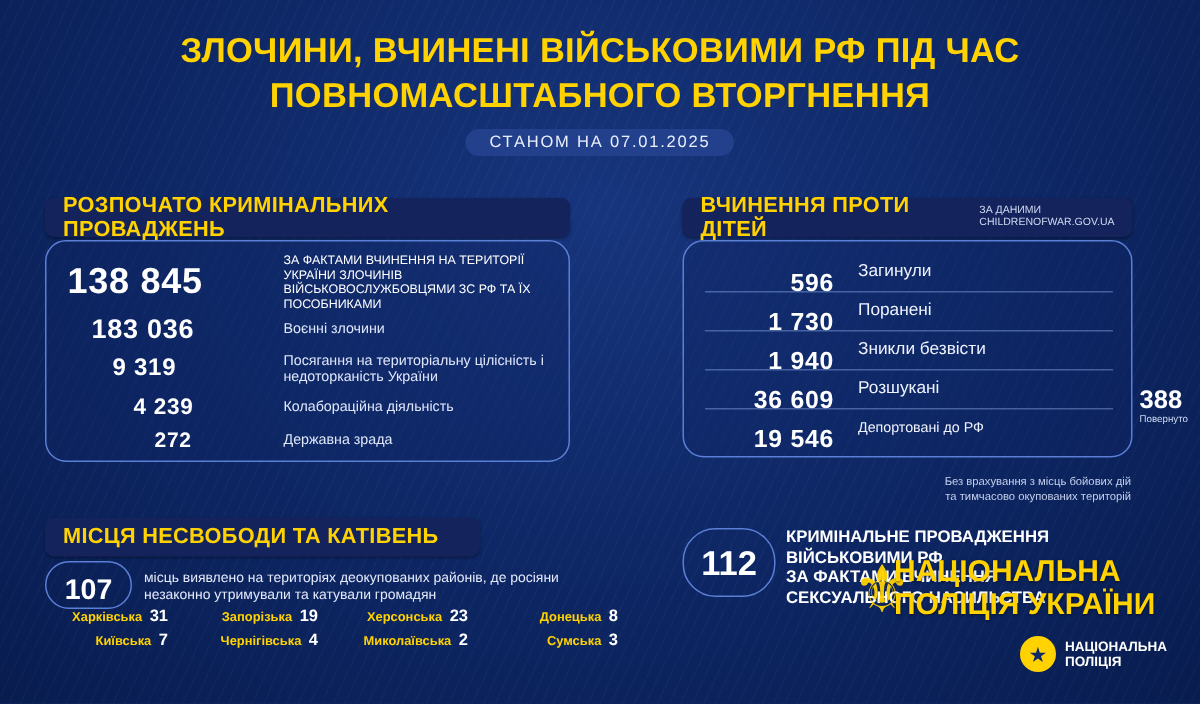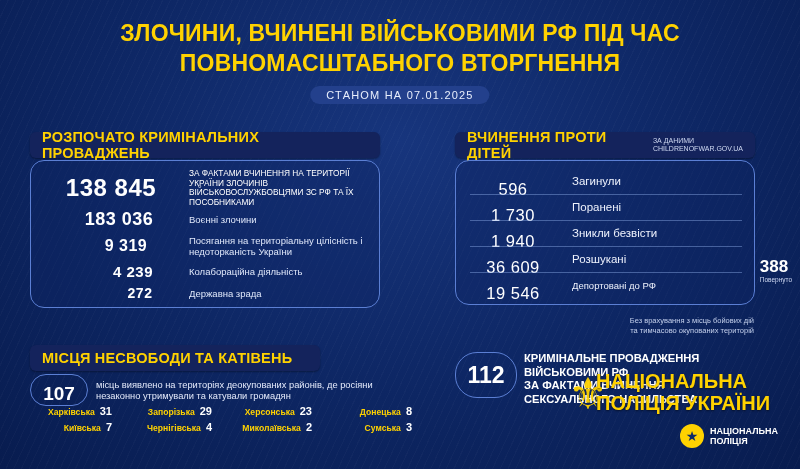--- a/index.html
+++ b/index.html
@@ -96,21 +96,21 @@
   
   .crim-panel { left: 30px; top: 160px; width: 350px; height: 148px; }
   .crim-row {
     position: absolute;
     display: flex;
     align-items: center;
   }
   .crim-num {
     color: #ffffff;
     font-weight: bold;
-    text-align: center;
+    text-align: left;
     letter-spacing: 0.5px;
   }
   .crim-lbl {
     color: #dfe7fa;
     font-size: 9.5px;
     line-height: 11px;
     margin-left: 12px;
   }
   .crim-lbl.big { font-size: 8.3px; line-height: 9.6px; color: #ffffff; }
 
@@ -119,23 +119,23 @@
   .kids-row {
     position: absolute;
     left: 14px;
     width: 272px;
     height: 24px;
     display: flex;
     align-items: center;
   }
   .kids-num {
     width: 86px;
-    text-align: center;
+    text-align: right;
     font-size: 16.5px;
-    font-weight: normal;
+    font-weight: bold;
     color: #ffffff;
     letter-spacing: 0.5px;
     margin-top: 16px;
   }
   .kids-lbl {
     margin-left: 16px;
     font-size: 11.5px;
     color: #eef2fd;
     text-align: center;
   }
@@ -375,21 +375,21 @@
   </div>
   <div class="det-text">місць виявлено на територіях деокупованих районів, де росіяни незаконно утримували та катували громадян</div>
 
   <div class="regions">
     <div class="region">
       <span class="rname">Харківська</span>
       <span class="rval">31</span>
     </div>
     <div class="region">
       <span class="rname">Запорізька</span>
-      <span class="rval">29</span>
+      <span class="rval">19</span>
     </div>
     <div class="region">
       <span class="rname">Херсонська</span>
       <span class="rval">23</span>
     </div>
     <div class="region">
       <span class="rname">Донецька</span>
       <span class="rval">8</span>
     </div>
     <div class="region">

